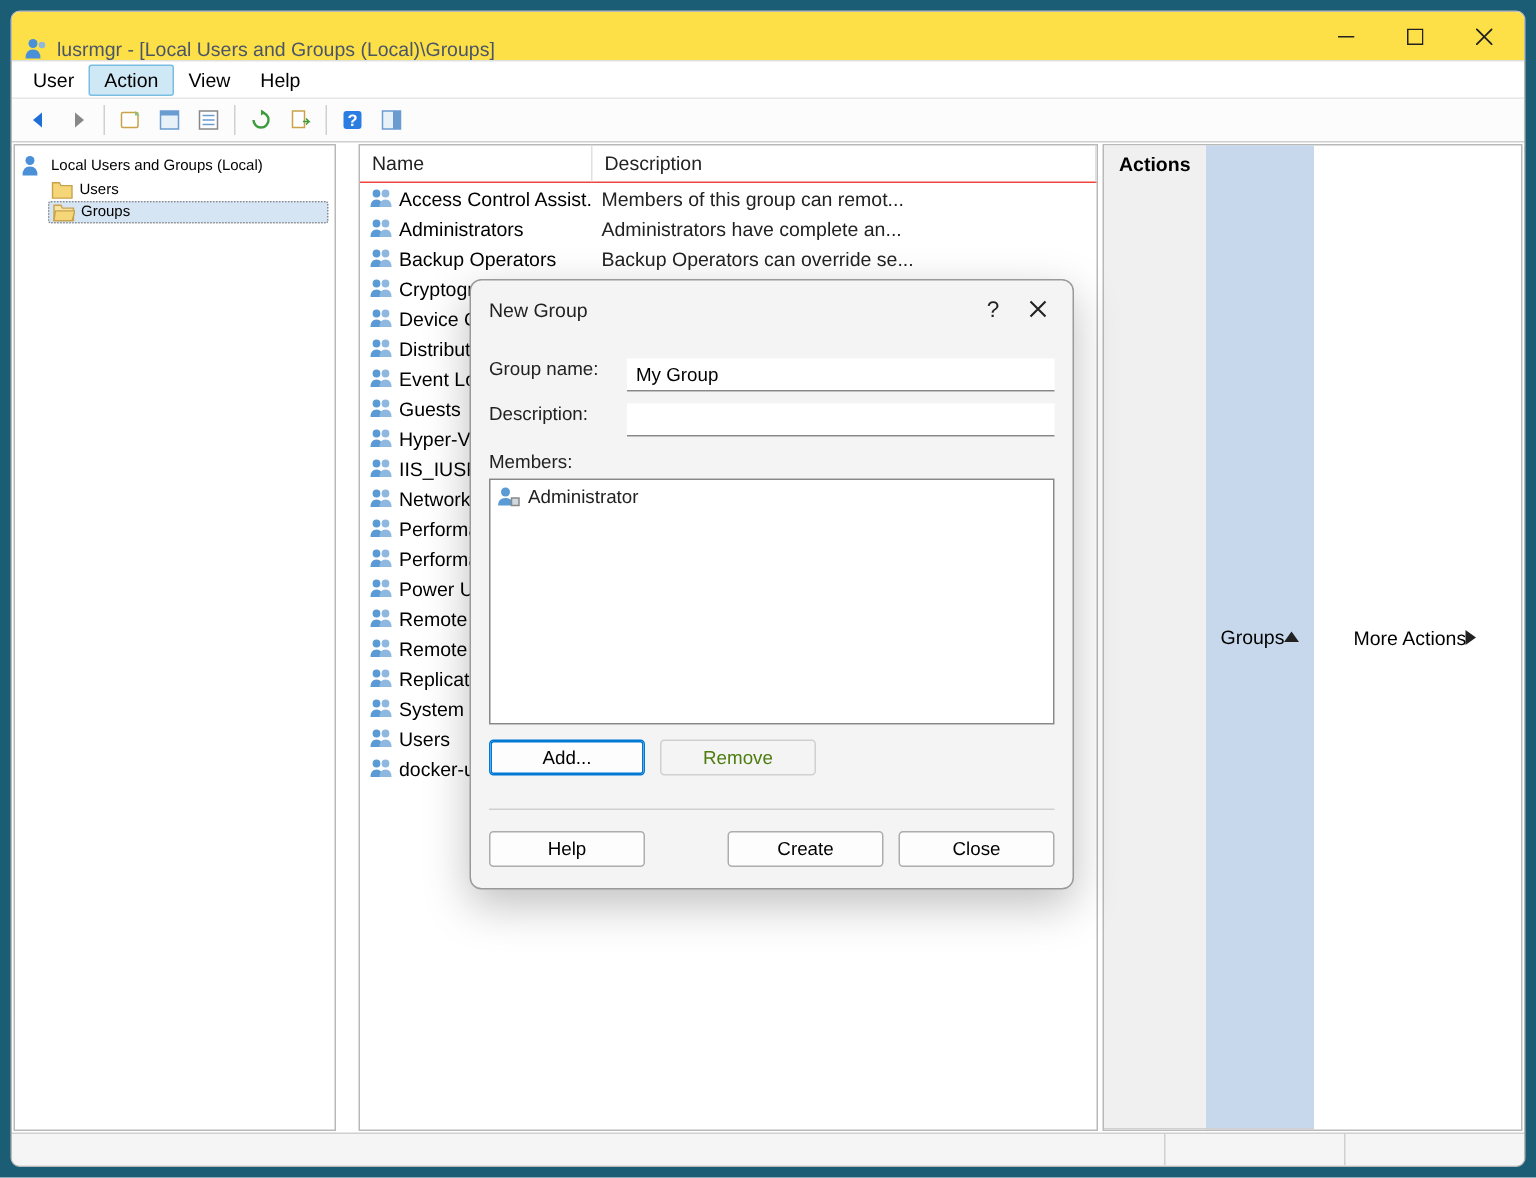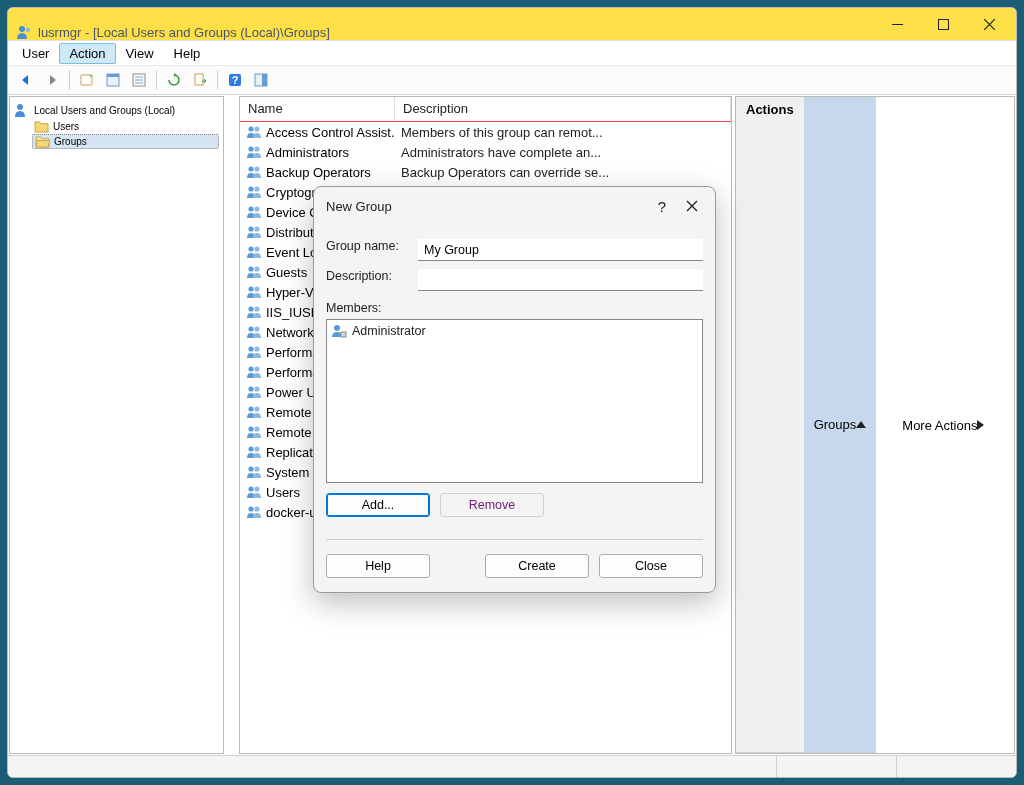--- a/index.html
+++ b/index.html
@@ -77,21 +77,21 @@
 .members-box { height: 164px; border: 1px solid #888; background:#fff; margin-top: 4px; padding: 4px; text-align: right; }
 .member-item { display:flex; align-items:center; gap:5px; font-size:12.5px; }
 .btn-row { display:flex; gap: 10px; margin-top: 10px; }
 .footer-row { display:flex; gap: 10px; margin-top: 22px; padding-top: 14px; border-top: 1px solid #cfcfcf; }
 .push { flex:1; }
 button.std {
   width: 104px; height: 24px; background: #fdfdfd; border: 1px solid #adadad; border-radius: 3px;
   font-size: 12.5px; cursor:pointer;
 }
 button.std.default { border: 1px solid #0078d4; box-shadow: 0 0 0 1px #0078d4 inset; }
-button.std:disabled { color: #701a75; border-color: #d0d0d0; background:#f4f4f4; cursor:default; }
+button.std:disabled { color: #4d7c0f; border-color: #d0d0d0; background:#f4f4f4; cursor:default; }
 
 .tri-up { width:0;height:0;border-left:5px solid transparent;border-right:5px solid transparent;border-bottom:7px solid #222; }
 .tri-right { width:0;height:0;border-top:5px solid transparent;border-bottom:5px solid transparent;border-left:7px solid #222; }
 </style>
 </head>
 <body>
 
 <div class="window">
 
   <div class="titlebar">

